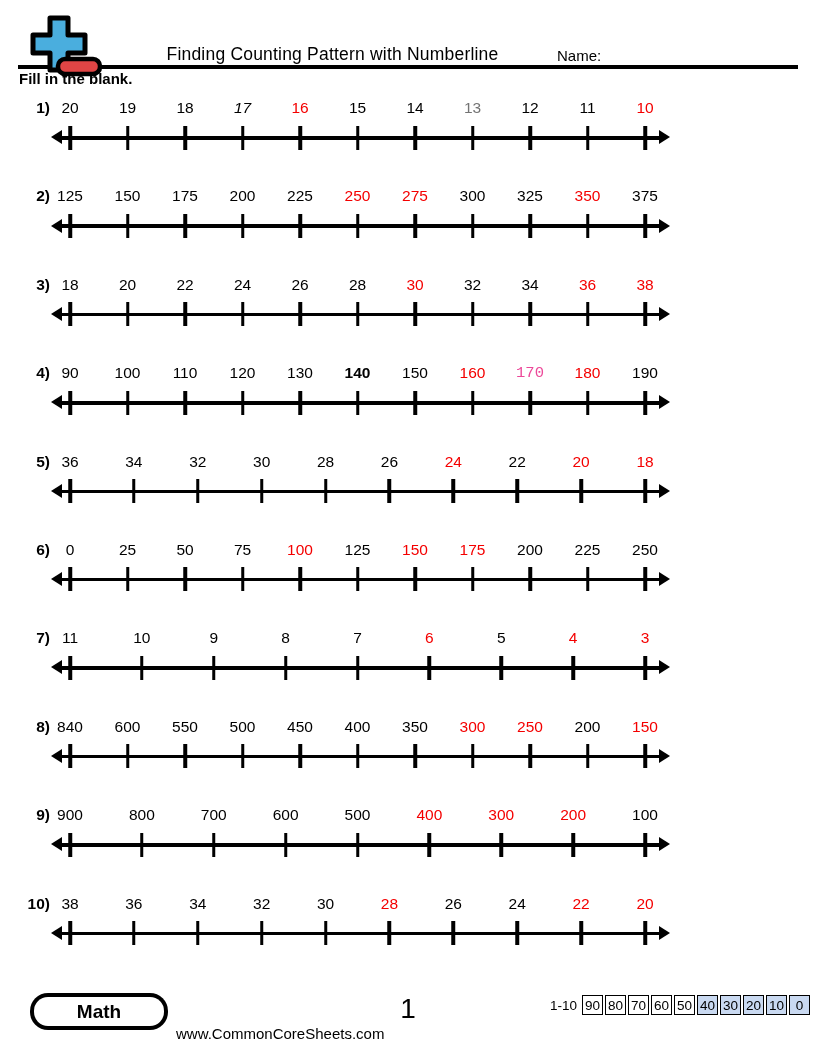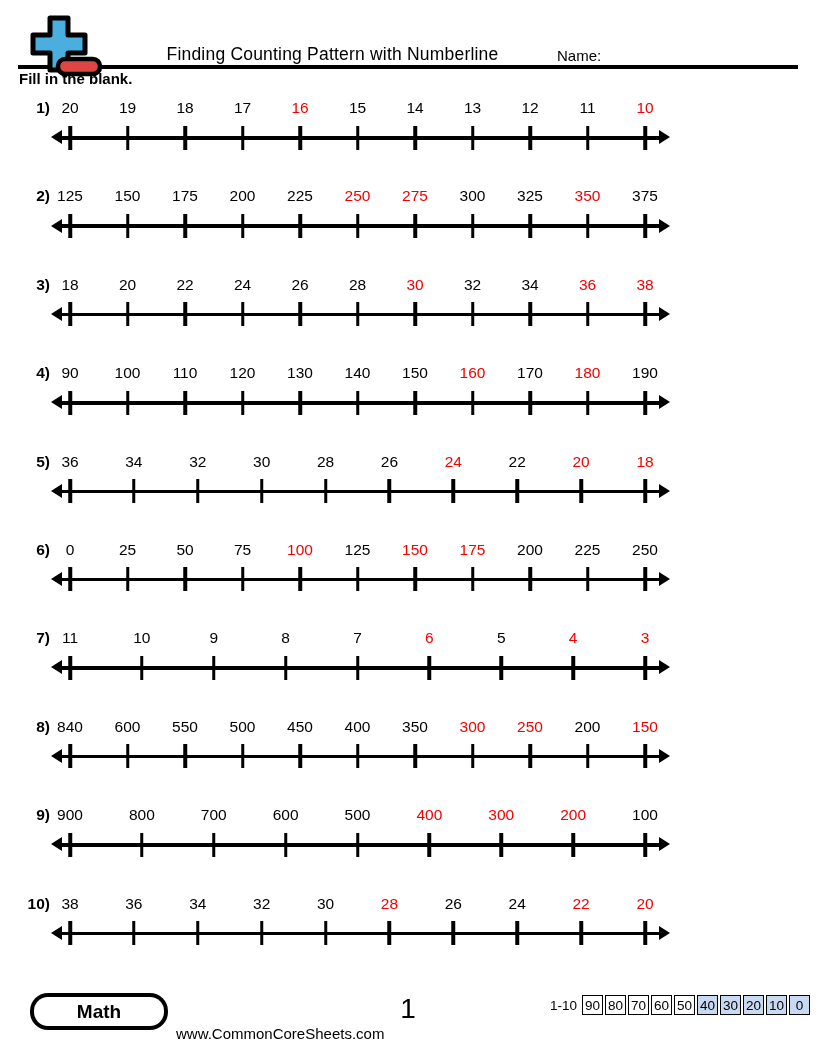--- a/index.html
+++ b/index.html
@@ -84,25 +84,25 @@
   <div class="instruction">Fill in the blank.</div>
 
   <div class="problems">
     <div class="problem">
       <div class="prob-num">1)</div>
       <div class="nl">
         <div class="values">
             <span class="value" style="left: 0%;">20</span>
             <span class="value" style="left: 10%;">19</span>
             <span class="value" style="left: 20%;">18</span>
-            <span class="value" style="left: 30%;">17</span>
+            <span class="value" style="left: 30%; font-style: italic;">17</span>
             <span class="value" style="left: 40%; color: rgb(244, 0, 0);">16</span>
             <span class="value" style="left: 50%;">15</span>
             <span class="value" style="left: 60%;">14</span>
-            <span class="value" style="left: 70%; color: #000000;">13</span>
+            <span class="value" style="left: 70%; color: #737373;">13</span>
             <span class="value" style="left: 80%;">12</span>
             <span class="value" style="left: 90%;">11</span>
             <span class="value" style="left: 100%; color: rgb(244, 0, 0);">10</span>
           </div>
         <div class="track">
           <div class="track-line"></div>
         <span class="tick" style="left: 0%;"></span>
             <span class="tick" style="left: 10%;"></span>
             <span class="tick" style="left: 20%;"></span>
             <span class="tick" style="left: 30%;"></span>
@@ -185,24 +185,24 @@
 
     <div class="problem">
       <div class="prob-num">4)</div>
       <div class="nl">
         <div class="values">
             <span class="value" style="left: 0%;">90</span>
             <span class="value" style="left: 10%;">100</span>
             <span class="value" style="left: 20%;">110</span>
             <span class="value" style="left: 30%;">120</span>
             <span class="value" style="left: 40%;">130</span>
-            <span class="value" style="left: 50%;">140</span>
+            <span class="value" style="left: 50%; font-weight: bold;">140</span>
             <span class="value" style="left: 60%;">150</span>
             <span class="value" style="left: 70%; color: rgb(244, 0, 0);">160</span>
-            <span class="value" style="left: 80%; color: #000000;">170</span>
+            <span class="value" style="left: 80%; color: #ec4899; font-family: Liberation Mono, monospace;">170</span>
             <span class="value" style="left: 90%; color: rgb(244, 0, 0);">180</span>
             <span class="value" style="left: 100%;">190</span>
           </div>
         <div class="track">
           <div class="track-line"></div>
         <span class="tick" style="left: 0%;"></span>
             <span class="tick" style="left: 10%;"></span>
             <span class="tick" style="left: 20%;"></span>
             <span class="tick" style="left: 30%;"></span>
             <span class="tick" style="left: 40%;"></span>

